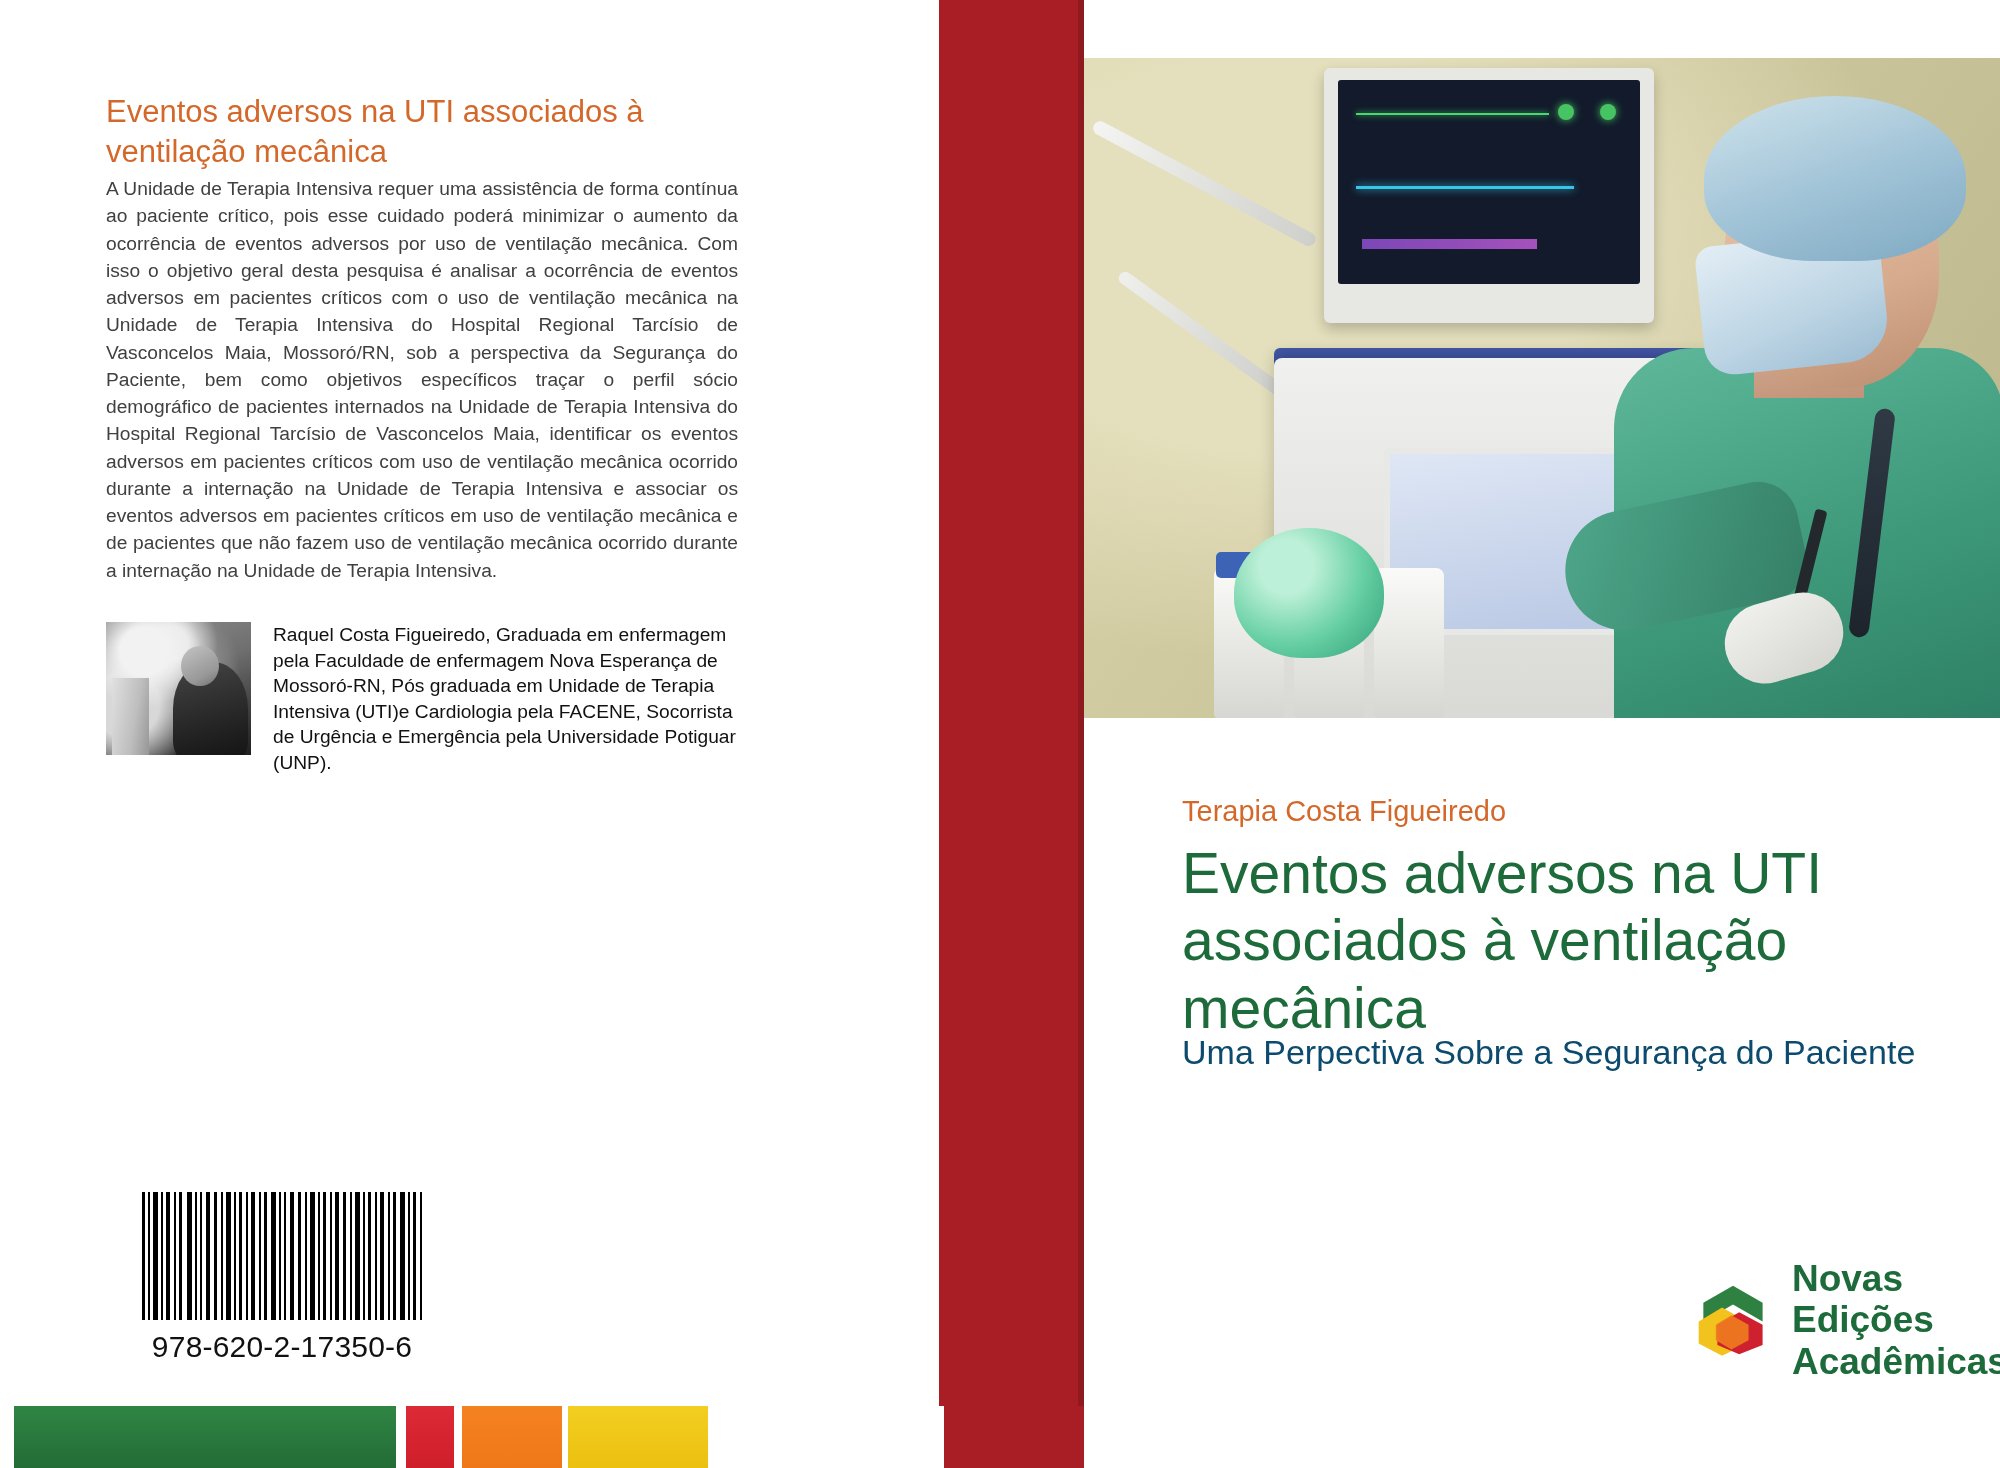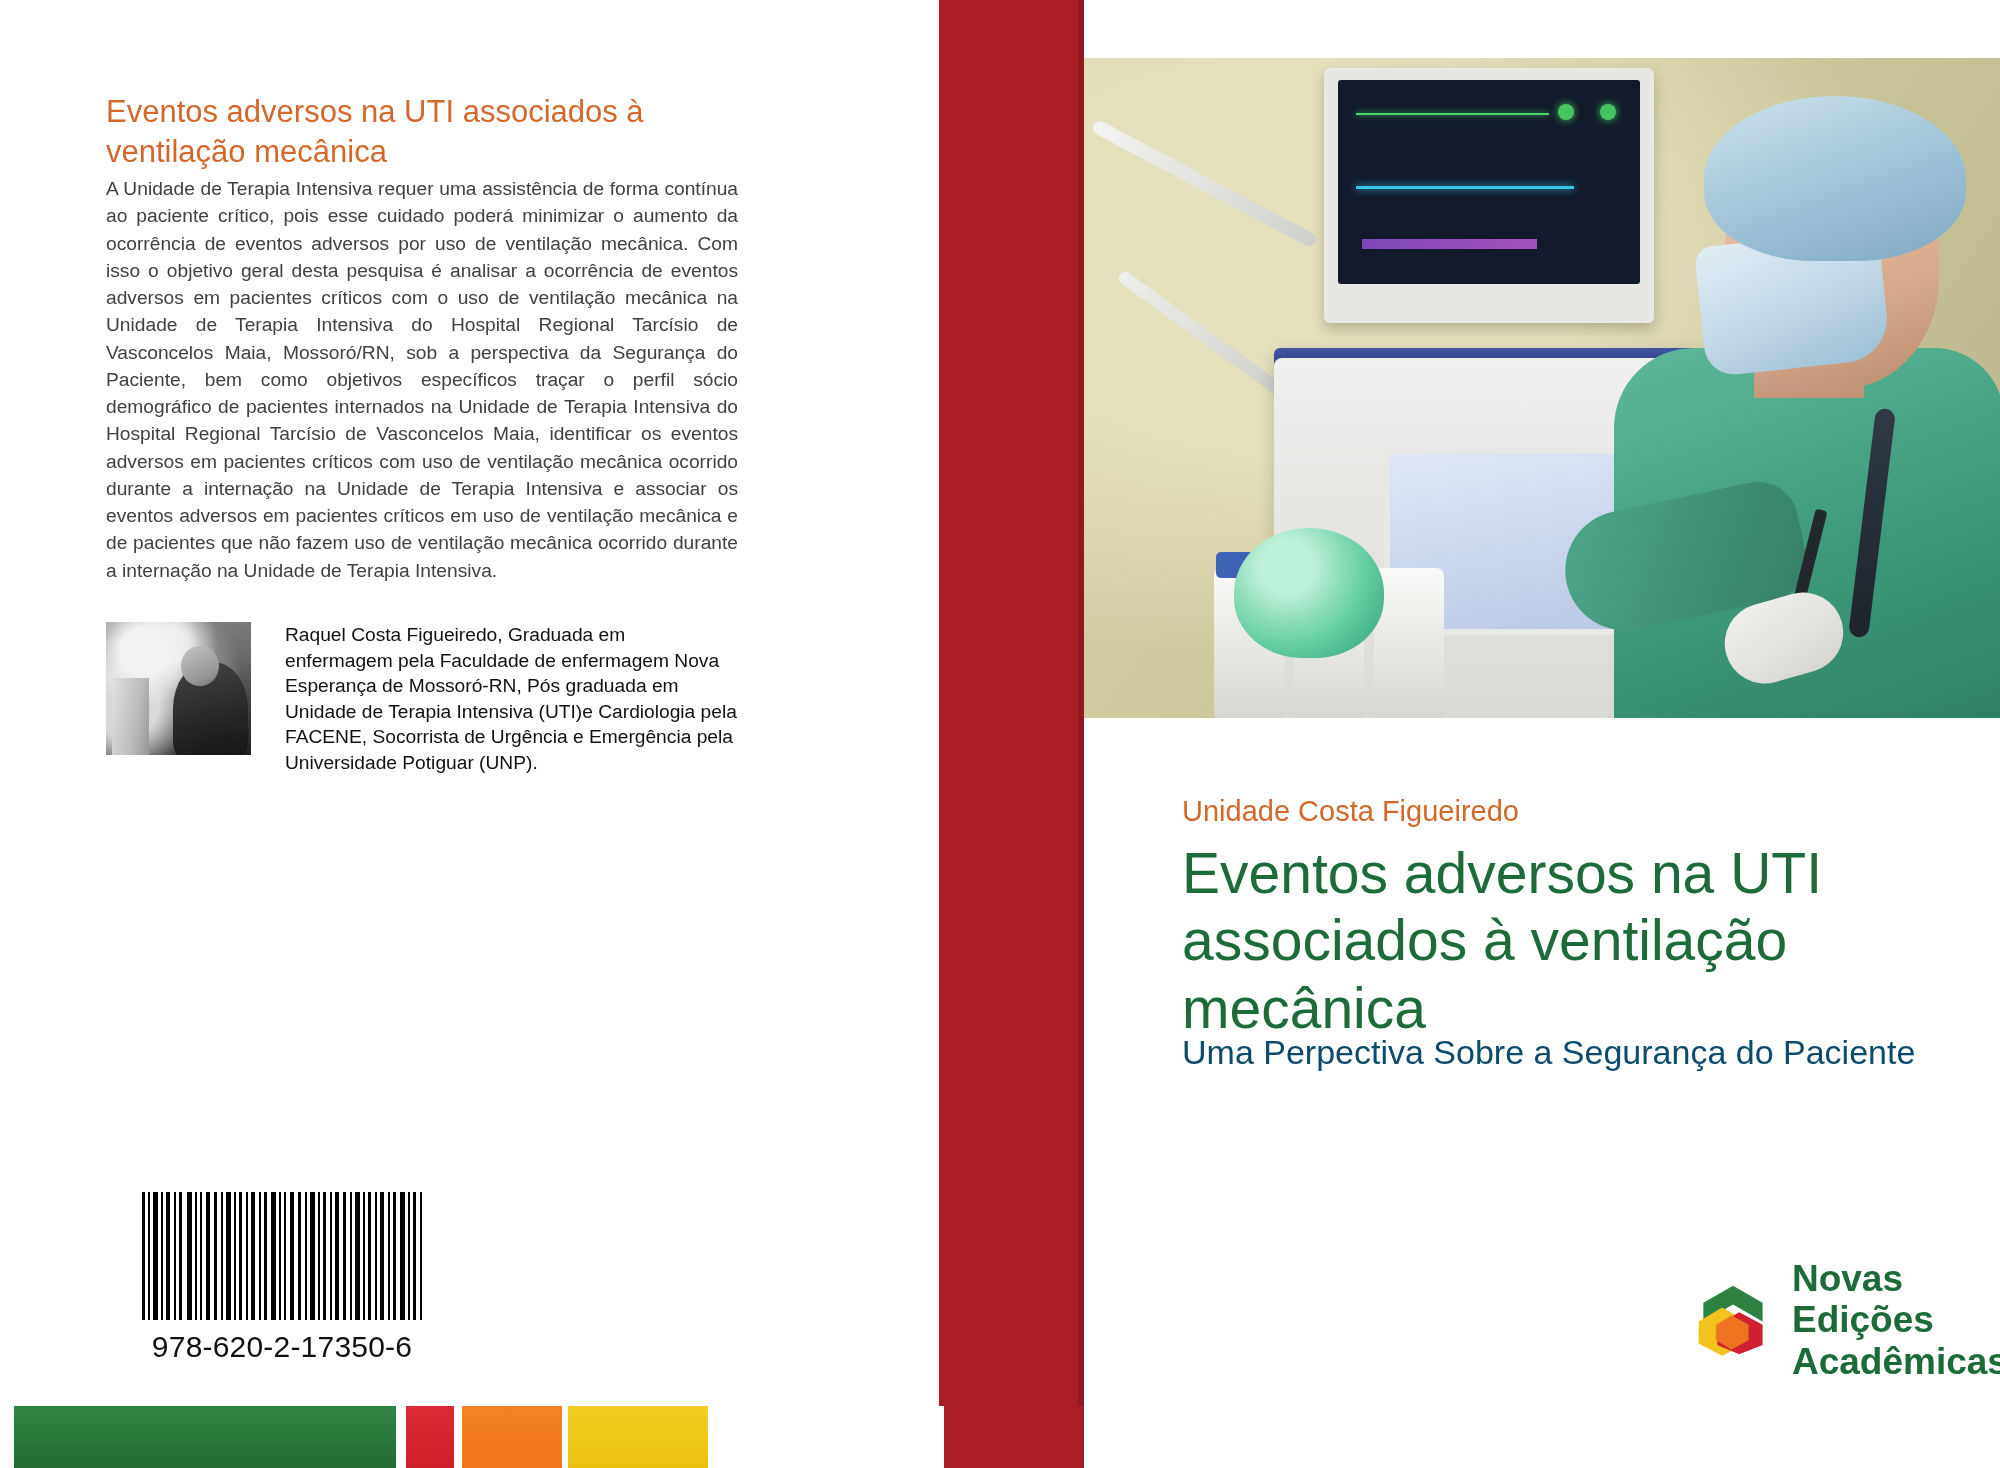--- a/index.html
+++ b/index.html
@@ -77,21 +77,21 @@
     line-height: 1.42;
     color: #404040;
     text-align: justify;
   }
   .author-block {
     position: absolute;
     left: 92px;
     top: 622px;
     width: 632px;
     display: flex;
-    gap: 34px;
+    gap: 22px;
     align-items: flex-start;
   }
   .author-photo {
     width: 145px;
     height: 133px;
     flex: 0 0 145px;
     position: relative;
     overflow: hidden;
     background: #b9b9b9;
     filter: grayscale(1);
@@ -551,21 +551,21 @@
         <div class="n-mask"></div>
         <div class="n-brow"></div>
         <div class="n-eye"></div>
         <div class="n-cap"></div>
         <div class="n-steth"></div>
         <div class="n-pen"></div>
         <div class="n-hand"></div>
       </div>
     </div>
 
-    <div class="front-author">Unidade Costa Figueiredo</div>
+    <div class="front-author">Terapia Costa Figueiredo</div>
 
     <div class="front-title">Eventos adversos na UTI associados à ventilação mecânica</div>
 
     <div class="front-subtitle">Uma Perpectiva Sobre a Segurança do Paciente</div>
 
     <div class="publisher">
       <svg width="90" height="90" viewBox="0 0 100 100">
         <polygon points="50,6 88,28 88,52 50,30 12,52 12,28" fill="#2e8140"></polygon>
         <polygon points="30,38 62,56 62,84 30,100 0,84 0,56" fill="#f2c31c" transform="translate(6,-4)"></polygon>
         <polygon points="62,46 92,62 92,88 62,100 34,88 34,62" fill="#cf2030" transform="translate(-4,-6)"></polygon>

